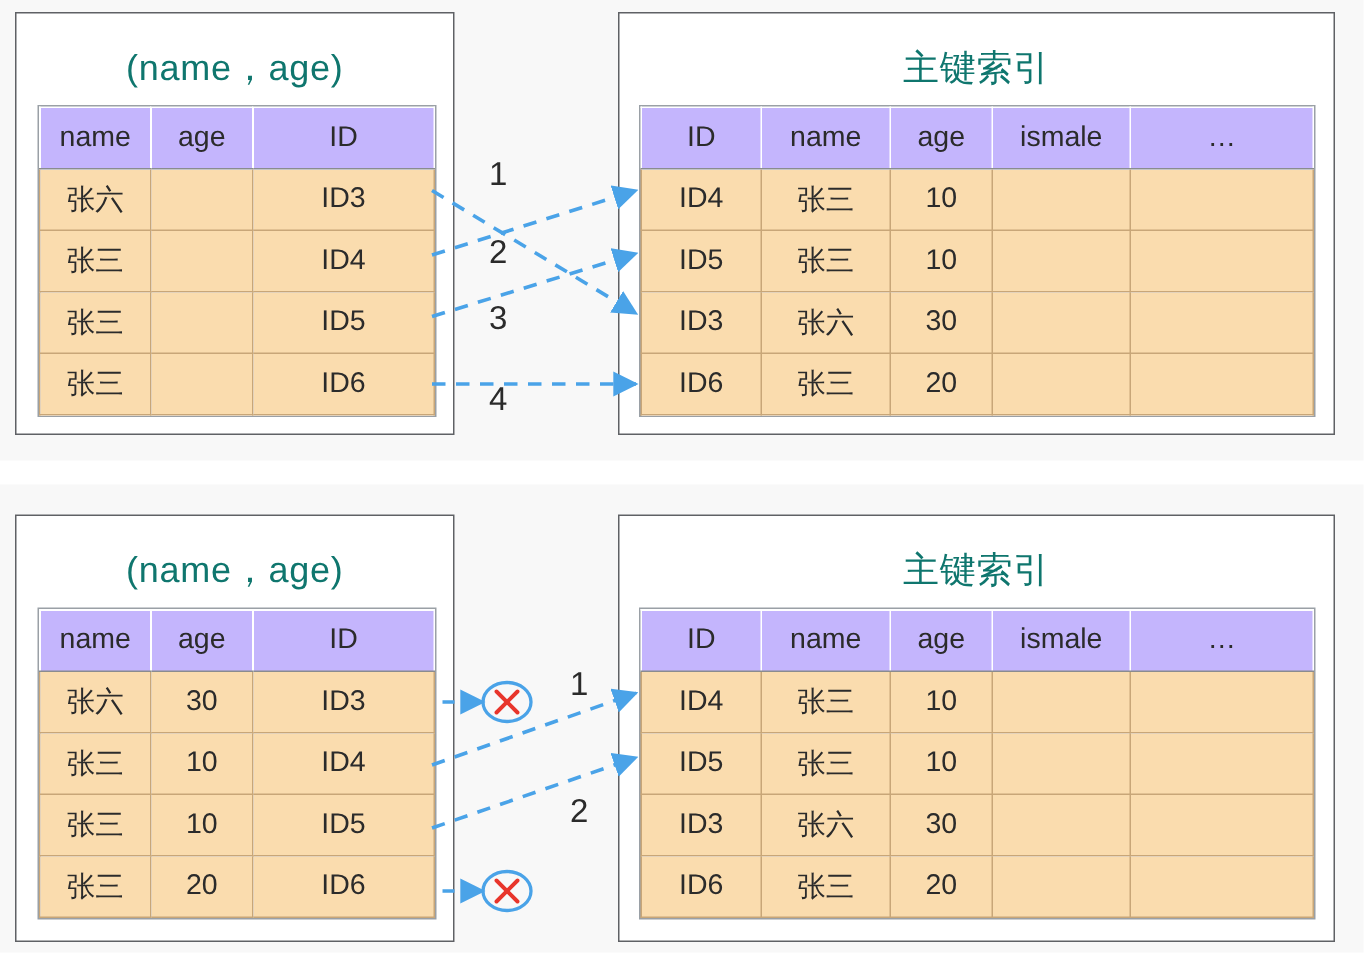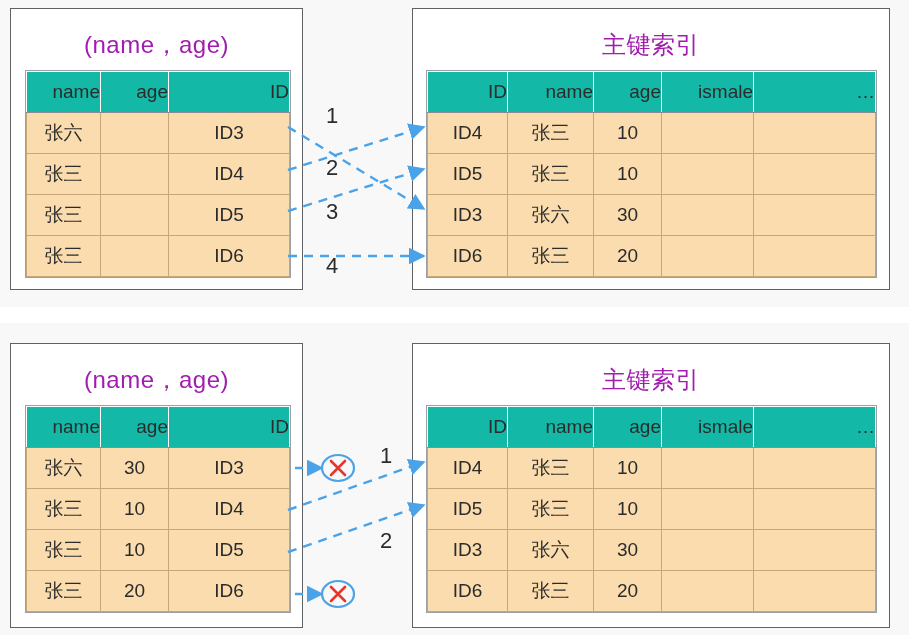--- a/index.html
+++ b/index.html
@@ -30,21 +30,21 @@
     background: #ffffff;
     border: 1.6px solid #5f6165;
     box-sizing: border-box;
   }
 
   .box-title {
     position: absolute;
     left: 0;
     right: 0;
     text-align: center;
-    color: #a21caf;
+    color: #0f766e;
     font-size: 24px;
     letter-spacing: 0.5px;
     white-space: nowrap;
   }
 
   table.grid {
     position: absolute;
     border-collapse: collapse;
     table-layout: fixed;
   }
@@ -53,24 +53,23 @@
     box-sizing: border-box;
     text-align: center;
     font-size: 19px;
     color: #2b2b2b;
     padding: 0;
     font-weight: normal;
     height: 41px;
     overflow: hidden;
   }
   table.grid th {
-    background: #14b8a6;
+    background: #c4b5fd;
     border: 1px solid #ffffff;
     border-bottom: 1.4px solid #8a8c8f;
-    text-align: right;
   }
   table.grid td {
     background: #fadcae;
     border: 1px solid #c8a678;
   }
   table.grid tr.body-row td { }
 
   
   table.grid { box-shadow: 0 0 0 1px #9aa0a6; }
 

